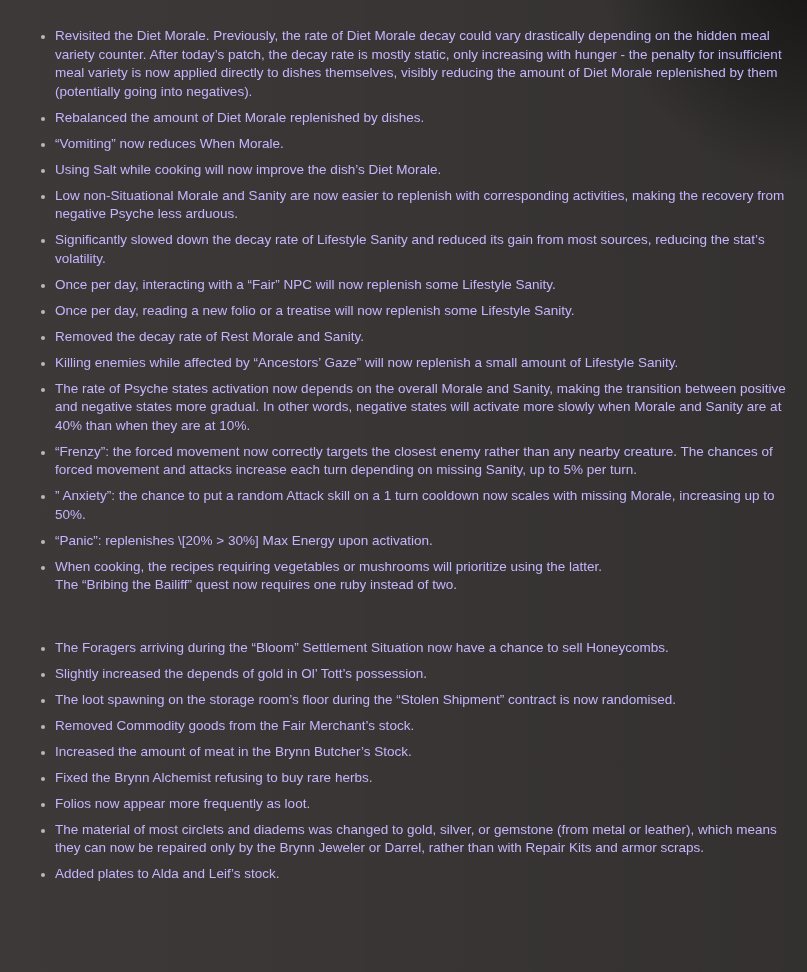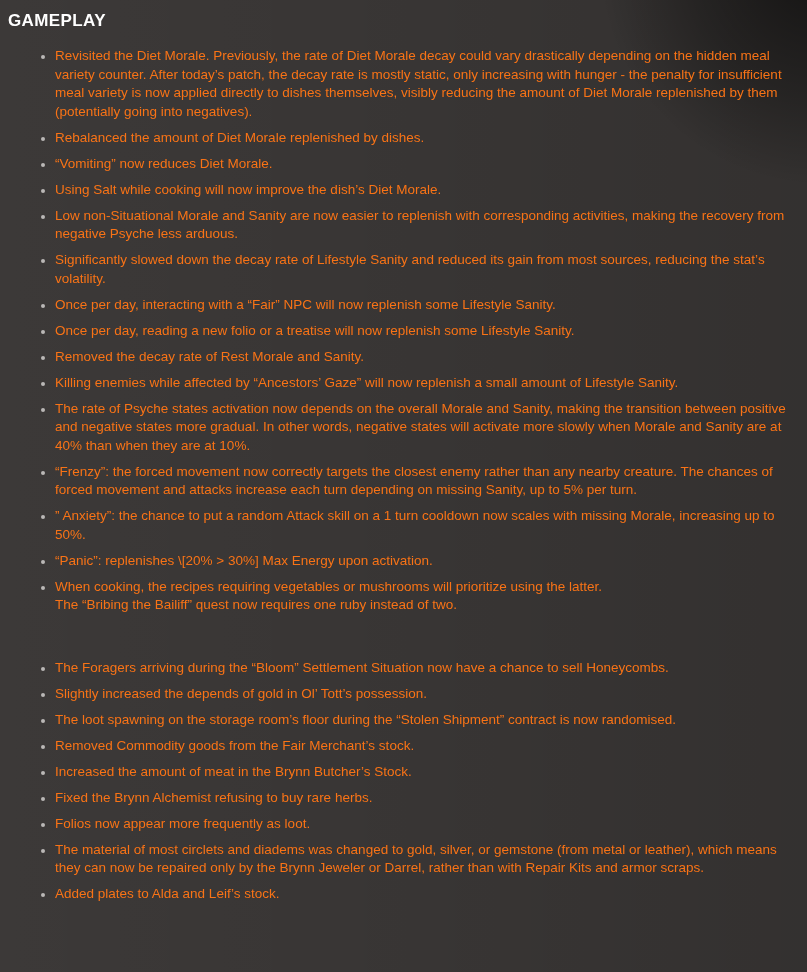--- a/index.html
+++ b/index.html
@@ -34,41 +34,40 @@
     margin: 16px 0 0 0;
     padding: 0 2px 0 47px;
     list-style: disc outside;
   }
   .notes-list li {
     font-size: 13.5px;
     line-height: 18.5px;
     margin: 0 0 7.5px 0;
     padding-left: 0;
     white-space: pre-line;
-    color: #f97316;
+    color: #c4b5fd;
   }
   .notes-list li::marker {
     color: #bab8b6;
     font-size: 12px;
   }
   .section + .section {
     margin-top: 44px;
   }
 </style>
 </head>
 <body>
 
 <div class="page">
 
   <div class="section">
-    <h2 class="section-title">GAMEPLAY</h2>
     <ul class="notes-list">
       <li>Revisited the Diet Morale. Previously, the rate of Diet Morale decay could vary drastically depending on the hidden meal variety counter. After today’s patch, the decay rate is mostly static, only increasing with hunger - the penalty for insufficient meal variety is now applied directly to dishes themselves, visibly reducing the amount of Diet Morale replenished by them (potentially going into negatives).</li>
       <li>Rebalanced the amount of Diet Morale replenished by dishes.</li>
-      <li>“Vomiting” now reduces Diet Morale.</li>
+      <li>“Vomiting” now reduces When Morale.</li>
       <li>Using Salt while cooking will now improve the dish’s Diet Morale.</li>
       <li>Low non-Situational Morale and Sanity are now easier to replenish with corresponding activities, making the recovery from negative Psyche less arduous.</li>
       <li>Significantly slowed down the decay rate of Lifestyle Sanity and reduced its gain from most sources, reducing the stat’s volatility.</li>
       <li>Once per day, interacting with a “Fair” NPC will now replenish some Lifestyle Sanity.</li>
       <li>Once per day, reading a new folio or a treatise will now replenish some Lifestyle Sanity.</li>
       <li>Removed the decay rate of Rest Morale and Sanity.</li>
       <li>Killing enemies while affected by “Ancestors’ Gaze” will now replenish a small amount of Lifestyle Sanity.</li>
       <li>The rate of Psyche states activation now depends on the overall Morale and Sanity, making the transition between positive and negative states more gradual. In other words, negative states will activate more slowly when Morale and Sanity are at 40% than when they are at 10%.</li>
       <li>“Frenzy”: the forced movement now correctly targets the closest enemy rather than any nearby creature. The chances of forced movement and attacks increase each turn depending on missing Sanity, up to 5% per turn.</li>
       <li>” Anxiety”: the chance to put a random Attack skill on a 1 turn cooldown now scales with missing Morale, increasing up to 50%.</li>

